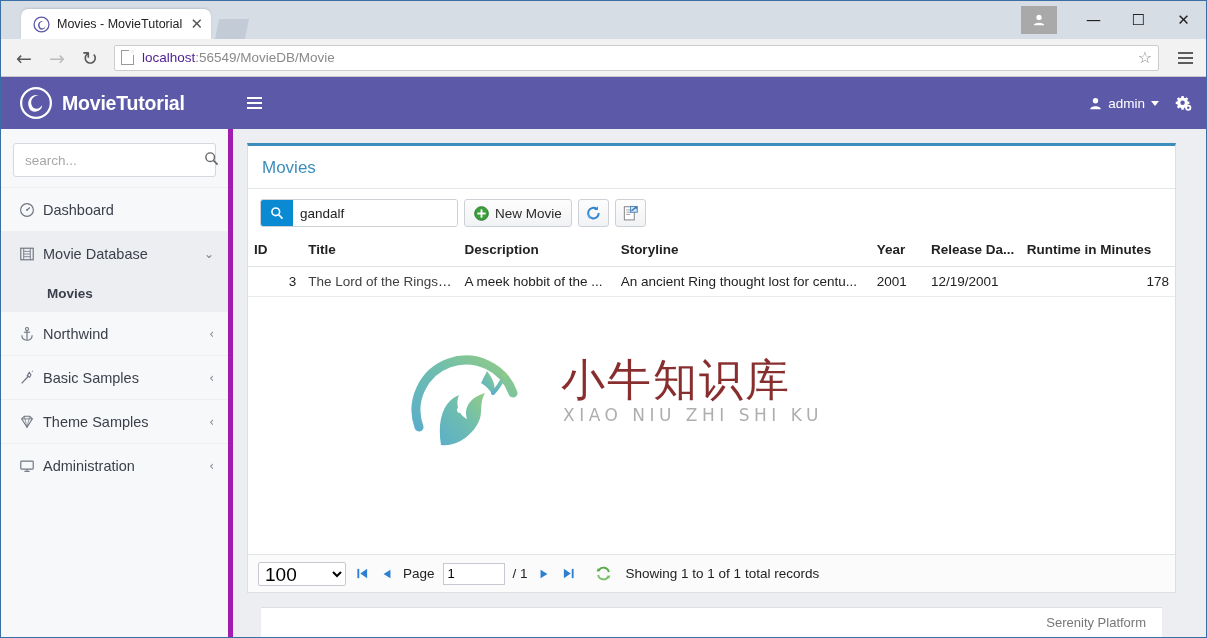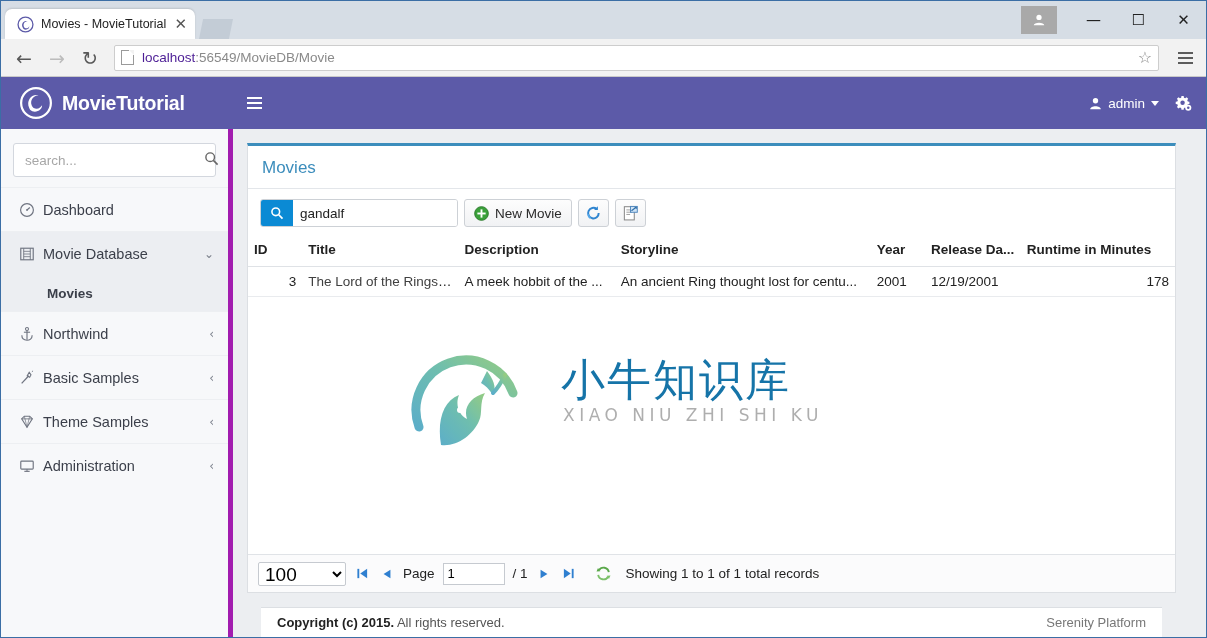--- a/index.html
+++ b/index.html
@@ -19,21 +19,21 @@
     background: #fff;
     display: flex;
     flex-direction: column;
   }
   .tabstrip {
     height: 38px;
     background: #d6dde5;
     position: relative;
     display: flex;
     align-items: flex-end;
-    padding-left: 4px;
+    padding-left: 20px;
   }
   .tab {
     height: 30px;
     background: #fff;
     border-radius: 7px 7px 0 0;
     display: flex;
     align-items: center;
     padding: 0 8px 0 12px;
     min-width: 190px;
     position: relative;
@@ -447,21 +447,21 @@
     left: 400px; top: 272px;
     width: 400px; height: 105px;
     pointer-events: none;
     z-index: 4;
     opacity: .92;
   }
   .wm-text-cn {
     position: absolute;
     left: 160px; top: 2px;
     font-size: 44px;
-    color: #0369a1;
+    color: #7f1d1d;
     font-family: Liberation Serif, serif;
     letter-spacing: 2px;
     white-space: nowrap;
   }
   .wm-text-en {
     position: absolute;
     left: 162px; top: 56px;
     font-size: 17px;
     color: #a8a8a8;
     font-family: "DejaVu Sans", sans-serif;
@@ -769,21 +769,20 @@
                 <path d="M3.2 3.1 L5.6 6.6 L1.6 6.9 Z" fill="#5aa84a"></path>
                 <path d="M3.4 10.4 A5.6 5.6 0 0 0 13.8 12.4" fill="none" stroke="#7cc06a" stroke-width="2"></path>
                 <path d="M14.8 14.9 L12.4 11.4 L16.4 11.1 Z" fill="#7cc06a"></path>
               </svg>
             </span>
             <span class="pg-status">Showing 1 to 1 of 1 total records</span>
           </div>
         </div>
 
         <div class="appfooter">
-          <span><b>Copyright (c) 2015.</b><span> All rights reserved.</span></span>
           <span class="fright">Serenity Platform</span>
         </div>
       </div>
 
       <div class="scroll-gutter"></div>
     </div>
 
     <div class="watermark">
       <svg width="150" height="105" viewBox="0 0 150 105" style="position:absolute;left:0;top:0">
         <defs>

